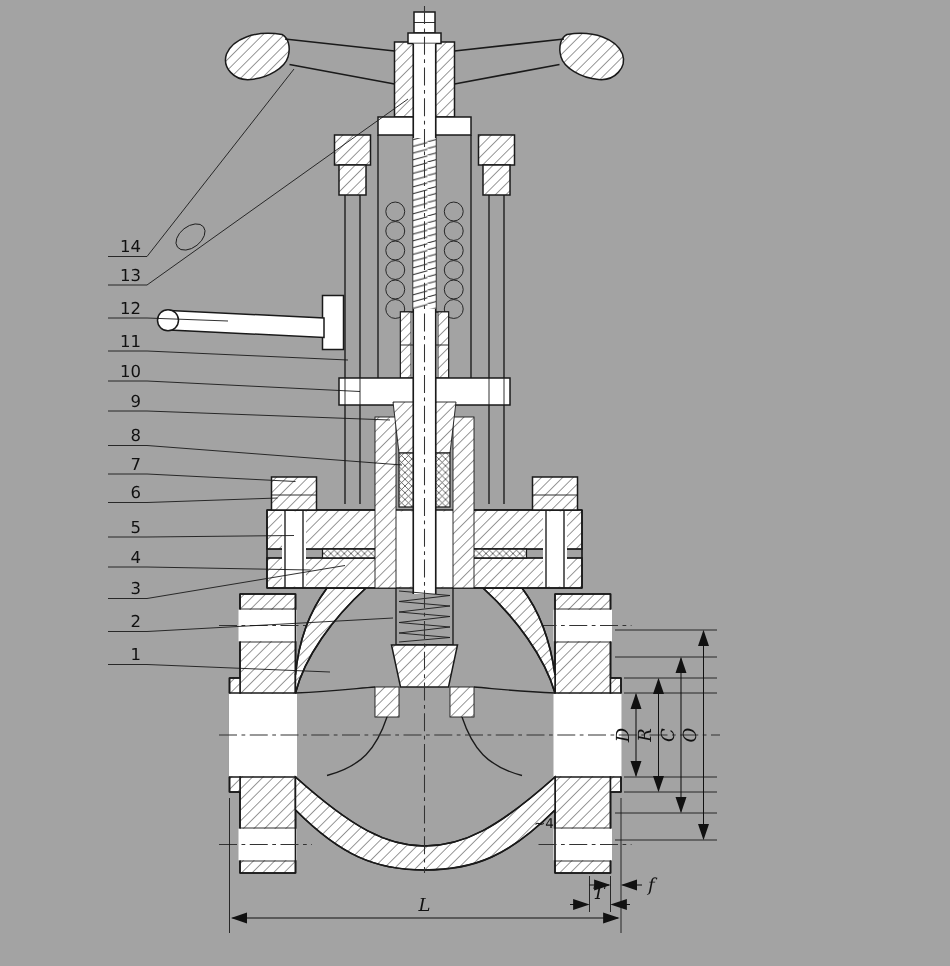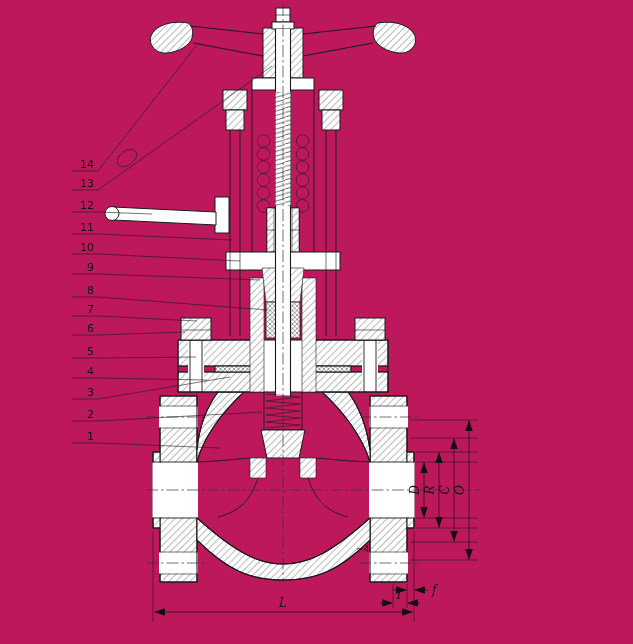--- a/index.html
+++ b/index.html
@@ -1,16 +1,16 @@
 <!DOCTYPE html>
 <html><head>
 <meta charset="utf-8">
 <style>
   html,body{margin:0;padding:0;background:#fff;}
-  .canvas{position:relative;width:633px;height:644px;background:#be185d;overflow:hidden;}
+  .canvas{position:relative;width:633px;height:644px;background:#a3a3a3;overflow:hidden;}
   svg{position:absolute;left:0;top:0;}
   text{font-family:"DejaVu Sans",sans-serif;fill:#111;}
   .num{font-size:11px;}
   .dim{font-size:12px;font-style:italic;font-family:"DejaVu Serif",serif;}
   .note{font-size:9px;}
   .hp{fill:url(#h1);stroke:#1a1a1a;stroke-width:1;}
   .hpt{fill:url(#h1);stroke:#1a1a1a;stroke-width:0.6;}
   .cx{fill:url(#hx);stroke:#1a1a1a;stroke-width:0.8;}
   .white{fill:#fff;stroke:#1a1a1a;stroke-width:1;}
   .blank{fill:#fff;stroke:none;}

